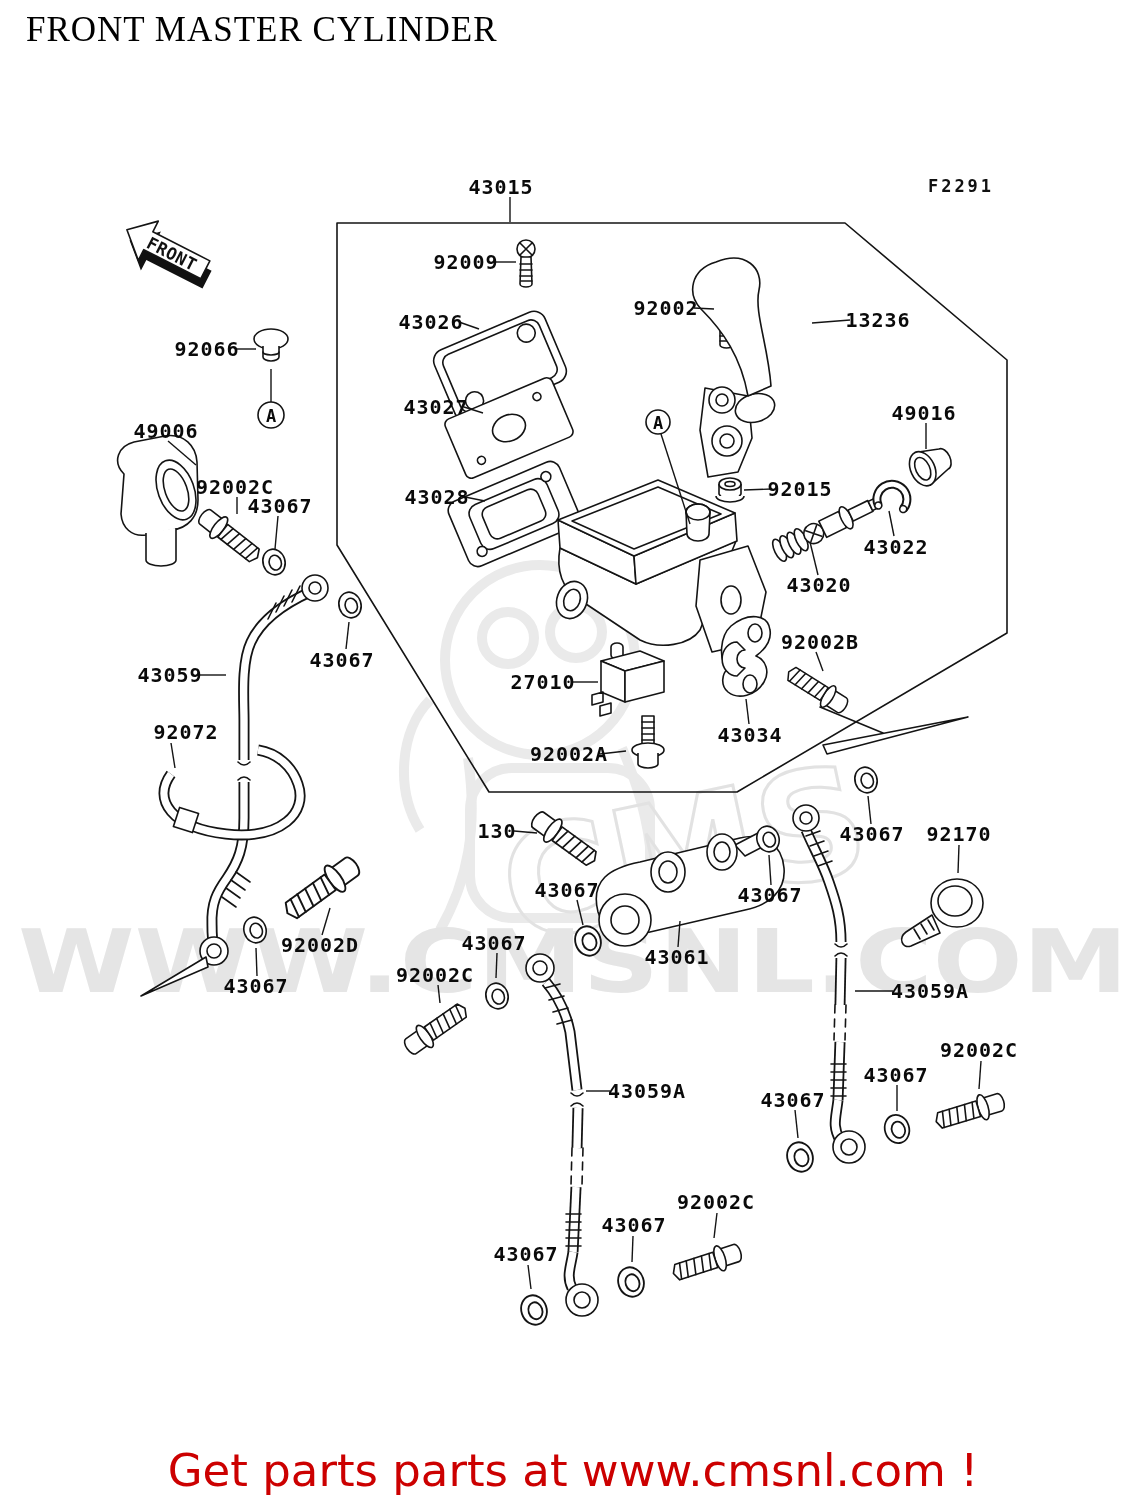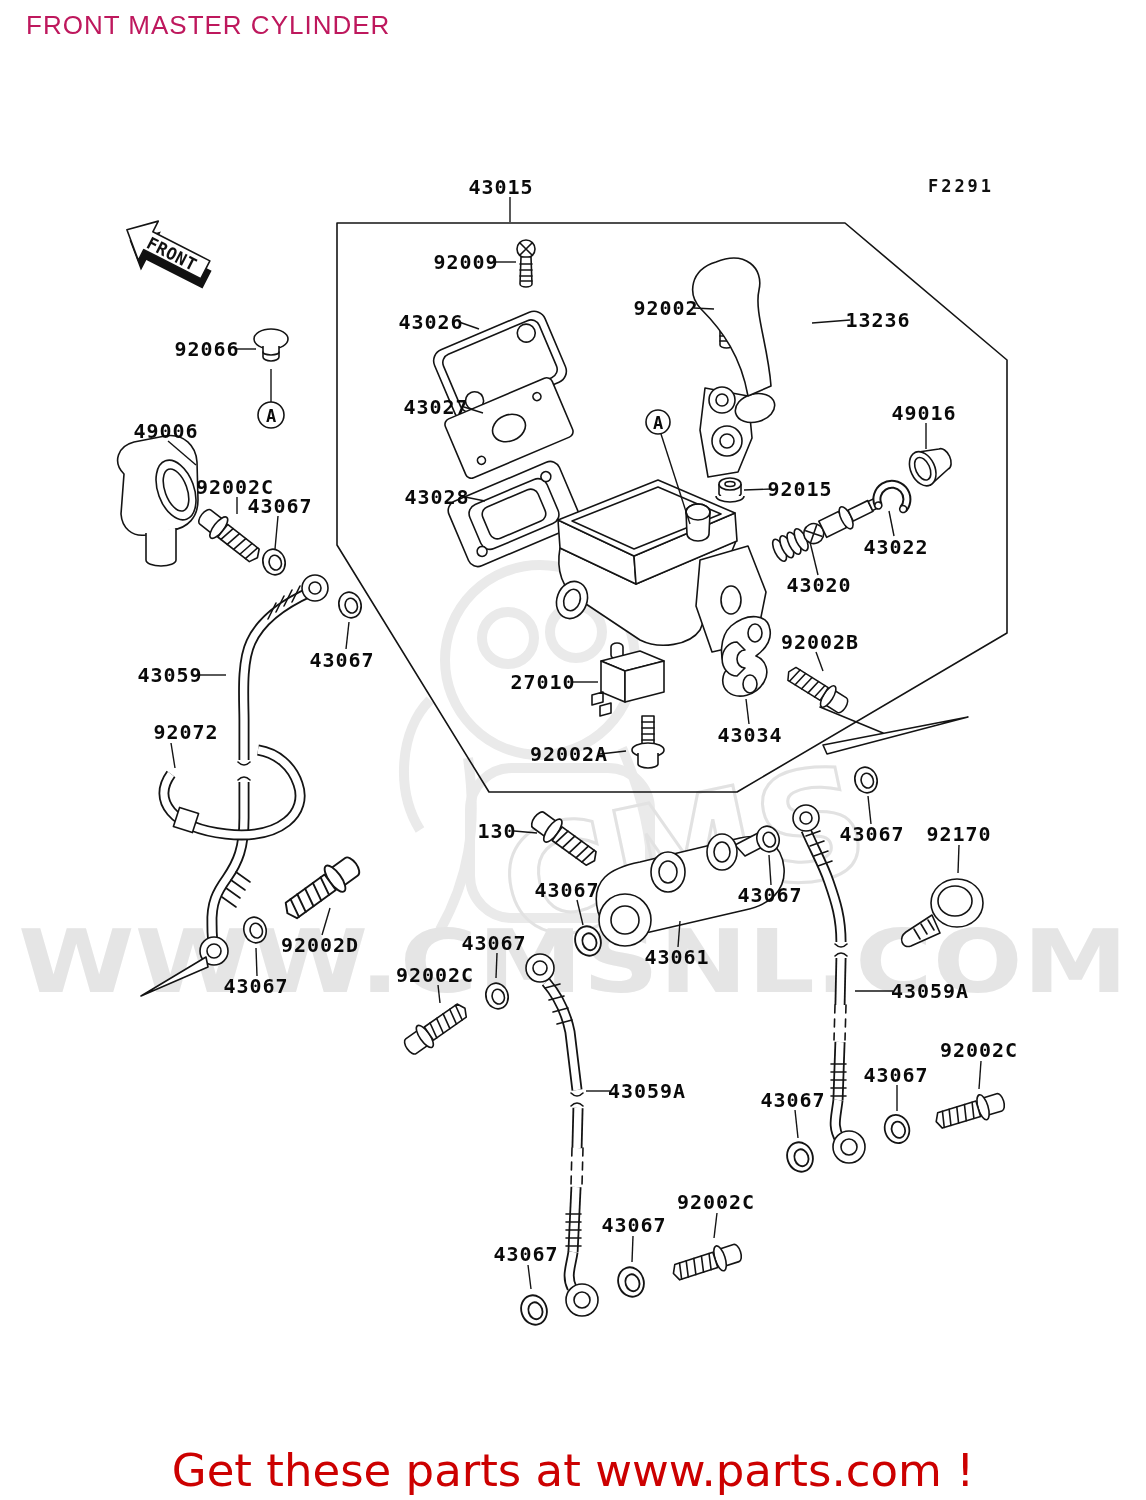--- a/index.html
+++ b/index.html
@@ -1,19 +1,19 @@
 <!DOCTYPE html>
 <html><head>
 <meta charset="utf-8">
 <style>
   html,body{margin:0;padding:0;background:#fff;}
   body{width:1146px;height:1500px;position:relative;overflow:hidden;
        font-family:"DejaVu Sans",sans-serif;}
-  .page-title{position:absolute;left:26px;top:10px;font-size:26px;color:#be185d;
-       letter-spacing:1px;font-family:Liberation Sans, sans-serif;}
+  .page-title{position:absolute;left:26px;top:10px;font-size:35px;color:#000000;
+       letter-spacing:1px;font-family:Liberation Serif, serif;}
   .banner{position:absolute;left:0;top:1444px;width:1146px;text-align:center;
        font-size:45px;color:#cc0000;font-family:"DejaVu Sans",sans-serif;}
   svg{position:absolute;left:0;top:0;}
   .ln{fill:none;stroke:#141414;stroke-width:1.6;stroke-linejoin:round;stroke-linecap:round;}
   .fw{fill:#ffffff;stroke:#141414;stroke-width:1.6;stroke-linejoin:round;}
   .tube-o{fill:none;stroke:#141414;stroke-width:11;stroke-linecap:butt;}
   .tube-i{fill:none;stroke:#ffffff;stroke-width:7.4;stroke-linecap:butt;}
   .leader{stroke:#141414;stroke-width:1.4;fill:none;}
   .part-label{font-family:"DejaVu Sans Mono",monospace;font-size:20px;font-weight:bold;
        letter-spacing:1px;fill:#0a0a0a;text-anchor:middle;dominant-baseline:central;}
@@ -382,13 +382,13 @@
       <text x="526" y="1254" class="part-label">43067</text>
       <line x1="271" y1="369" x2="271" y2="402" class="leader"></line>
       <circle cx="271" cy="415" r="13" fill="#fff" stroke="#141414" stroke-width="1.6"></circle>
       <text x="271" y="416" class="callout-label">A</text>
       <line x1="661" y1="434" x2="690" y2="524" class="leader"></line>
       <circle cx="658" cy="422" r="12" fill="#fff" stroke="#141414" stroke-width="1.6"></circle>
       <text x="658" y="423" class="callout-label">A</text>
     </g>
 </svg>
 
-<div class="banner">Get these parts at www.parts.com !</div>
+<div class="banner">Get parts parts at www.cmsnl.com !</div>
 
 </body></html>

